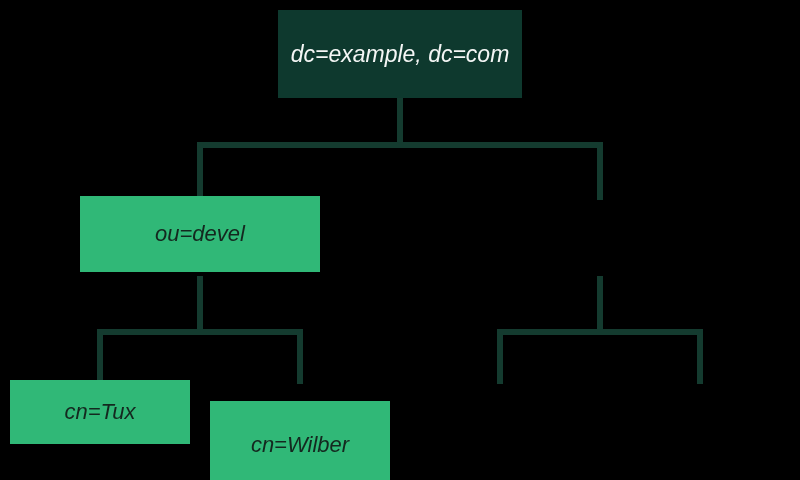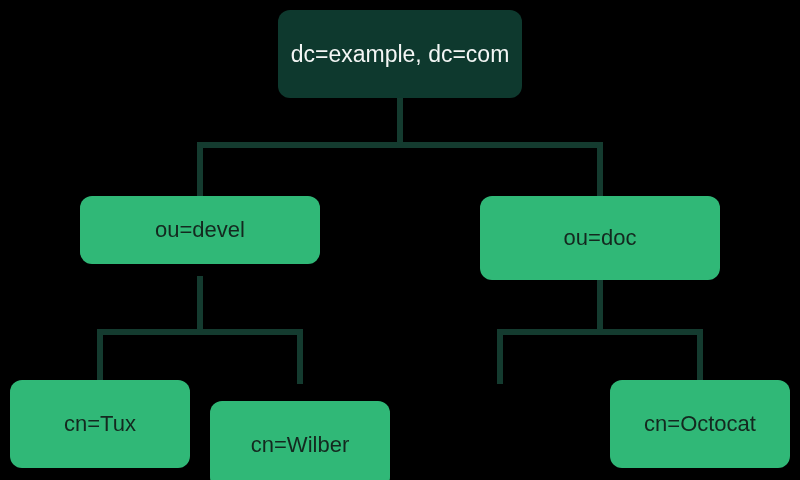--- a/index.html
+++ b/index.html
@@ -20,39 +20,40 @@
   }
   .line {
     position: absolute;
     background: var(--connector, #143b2f);
     z-index: 1;
   }
   .node {
     position: absolute;
     z-index: 2;
     box-sizing: border-box;
-    border-radius: 12px;
+    border-radius: 0;
     display: flex;
     align-items: center;
     justify-content: center;
     background: var(--child-node-bg, #30b877);
     color: var(--child-node-text, #14281f);
     font-size: 22px;
     text-align: center;
+    font-style: italic;
   }
   .node.root {
     background: var(--root-node-bg, #0e392e);
     color: var(--root-node-text, #f4f6f5);
     font-size: 23px;
   }
   
   .n-root    { left: 278px; top: 10px;  width: 244px; height: 88px; }
-  .n-devel   { left: 80px;  top: 196px; width: 240px; height: 68px; }
+  .n-devel   { left: 80px;  top: 196px; width: 240px; height: 76px; }
   .n-doc     { left: 480px; top: 196px; width: 240px; height: 84px; }
-  .n-tux     { left: 10px;  top: 380px; width: 180px; height: 88px; }
+  .n-tux     { left: 10px;  top: 380px; width: 180px; height: 64px; }
   .n-wilber  { left: 210px; top: 401px; width: 180px; height: 88px; }
   .n-geeko   { left: 410px; top: 380px; width: 180px; height: 88px; }
   .n-octocat { left: 610px; top: 380px; width: 180px; height: 88px; }
   
   .l-root-stem     { left: 397px; top: 94px;  width: 6px;   height: 54px; }
   .l-h1            { left: 197px; top: 142px; width: 406px; height: 6px;  }
   .l-v-devel       { left: 197px; top: 142px; width: 6px;   height: 58px; }
   .l-v-doc         { left: 597px; top: 142px; width: 6px;   height: 58px; }
   .l-devel-stem    { left: 197px; top: 276px; width: 6px;   height: 59px; }
   .l-h2-left       { left: 97px;  top: 329px; width: 206px; height: 6px;  }
@@ -82,30 +83,24 @@
   <div class="line l-v-octocat"></div>
 
   <div class="node root n-root">
     <span>dc=example, dc=com</span>
   </div>
 
   <div class="node n-devel">
     <span>ou=devel</span>
   </div>
 
-  <div class="node n-doc">
-    <span>ou=doc</span>
-  </div>
 
   <div class="node n-tux">
     <span>cn=Tux</span>
   </div>
 
   <div class="node n-wilber">
     <span>cn=Wilber</span>
   </div>
 
 
-  <div class="node n-octocat">
-    <span>cn=Octocat</span>
-  </div>
 
 </div>
 
 </body></html>

